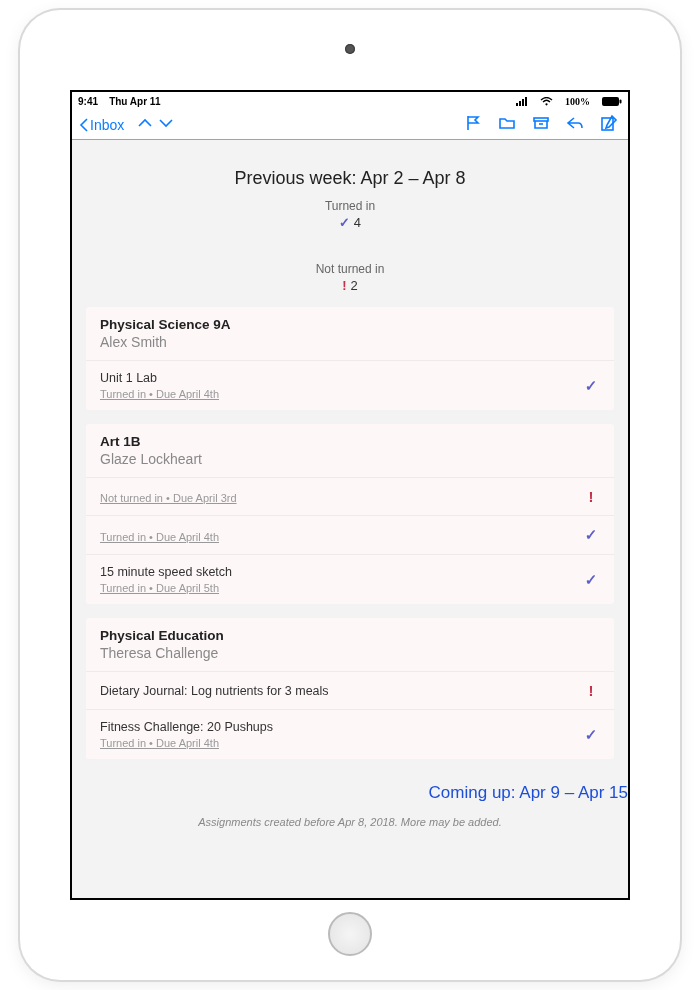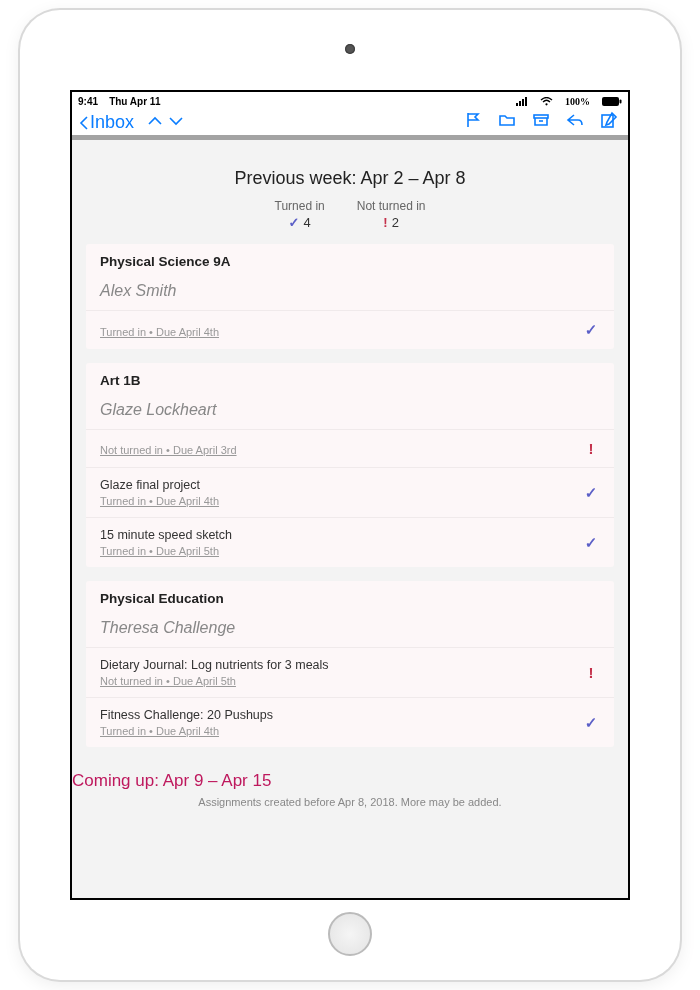--- a/index.html
+++ b/index.html
@@ -50,26 +50,26 @@
     justify-content: space-between;
     padding: 0 6px;
     font-weight: 600;
   }
   .status-right { display: flex; align-items: center; gap: 12px; font-family: Liberation Serif, serif; }
   .status-right svg { display: block; }
   
   .toolbar {
     height: 30px;
     background: #fff;
-    border-bottom: 5px solid #a3a3a3;
+    border-bottom: 1px solid #a3a3a3;
     display: flex;
     align-items: center;
     padding: 0 6px;
     color: #0a7dff;
-    font-size: 18px;
+    font-size: 14px;
     gap: 0;
   }
   .back-group { display: flex; align-items: center; gap: 0; cursor: pointer; }
   .nav-arrows { display: flex; align-items: center; gap: 3px; margin-left: 12px;}
   .spacer { flex: 1; }
   .tool-icons { display: flex; align-items: center; gap: 16px; padding-right:4px;}
   .tool-icons svg, .nav-arrows svg, .back-group svg { stroke:#0a7dff; fill:none; stroke-width:1.6; }
   
   .content {
     flex: 1;
@@ -83,62 +83,64 @@
     font-weight: 400;
     color: #222;
     margin-top: 28px;
   }
   .summary {
     display: flex;
     justify-content: center;
     gap: 32px;
     margin-top: 10px;
     font-size: 12px;
+    flex-direction: column;
   }
   .summary-col { text-align: center; }
   .summary-label { color: #666; }
   .summary-value { margin-top: 2px; display:flex; align-items:center; justify-content:center; gap:4px; font-size:13px; color:#333;}
   .check-small { color:#5b5fc7; font-weight:bold;}
   .excl-small { color:#c4314b; font-weight:bold;}
   
   .group {
     background: #fdf7f8;
     margin: 14px 14px 0 14px;
     border-radius: 3px;
   }
   .group-head {
     padding: 10px 14px 10px 14px;
   }
   .class-name { font-size: 13.5px; font-weight: 600; color:#222; }
-  .teacher { font-size: 16px; color:#888; margin-top:13px;font-style:italic; }
+  .teacher { font-size: 14px; color:#888; margin-top:2px; }
   .assign-row {
     padding: 10px 14px 10px 14px;
     border-top: 1px solid rgba(0,0,0,.05);
     display:flex;
     align-items: center;
   }
   .assign-text { flex:1; }
   .assign-title { font-size:12.5px; color:#333; }
   .assign-meta { font-size:11px; color:#999; margin-top:3px;text-decoration:underline; }
   .row-icon { width:18px; text-align:center; font-size:15px; }
   .row-icon.ok { color:#5b5fc7; font-weight:bold;}
   .row-icon.miss { color:#c4314b; font-weight:bold;}
   .coming-head {
-    text-align:left;
+    text-align:right;
     font-size:17px;
     margin-top:24px;
-    color:#be185d;
+    color:#1d4ed8;
   }
   .coming-note {
     text-align:center;
     font-size:11px;
     color:#888;
-    margin-top:4px;
+    margin-top:12px;
     padding: 0 60px;
     line-height:1.3;
+    font-style:italic;
   }
 </style>
 </head>
 <body>
 
 <div class="device-frame">
   <div class="camera"></div>
 
   <div class="screen">
 
@@ -248,60 +250,59 @@
       </div>
 
       <div id="groups-container">
           <div class="group">
             <div class="group-head">
               <div class="class-name">Physical Science 9A</div>
               <div class="teacher">Alex Smith</div>
             </div>
             <div class="assign-row">
               <div class="assign-text">
+                <div class="assign-title">Unit 1 Lab</div>
                 <div class="assign-meta">Turned in   •   Due April 4th</div>
               </div>
               <div class="row-icon ok">✓</div>
             </div>
           </div>
           <div class="group">
             <div class="group-head">
               <div class="class-name">Art 1B</div>
               <div class="teacher">Glaze Lockheart</div>
             </div>
             <div class="assign-row">
               <div class="assign-text">
                 <div class="assign-meta">Not turned in   •   Due April 3rd</div>
               </div>
               <div class="row-icon miss">!</div>
             </div>
             <div class="assign-row">
               <div class="assign-text">
-                <div class="assign-title">Glaze final project</div>
                 <div class="assign-meta">Turned in   •   Due April 4th</div>
               </div>
               <div class="row-icon ok">✓</div>
             </div>
             <div class="assign-row">
               <div class="assign-text">
                 <div class="assign-title">15 minute speed sketch</div>
                 <div class="assign-meta">Turned in   •   Due April 5th</div>
               </div>
               <div class="row-icon ok">✓</div>
             </div>
           </div>
           <div class="group">
             <div class="group-head">
               <div class="class-name">Physical Education</div>
               <div class="teacher">Theresa Challenge</div>
             </div>
             <div class="assign-row">
               <div class="assign-text">
                 <div class="assign-title">Dietary Journal: Log nutrients for 3 meals</div>
-                <div class="assign-meta">Not turned in   •   Due April 5th</div>
               </div>
               <div class="row-icon miss">!</div>
             </div>
             <div class="assign-row">
               <div class="assign-text">
                 <div class="assign-title">Fitness Challenge: 20 Pushups</div>
                 <div class="assign-meta">Turned in   •   Due April 4th</div>
               </div>
               <div class="row-icon ok">✓</div>
             </div>

